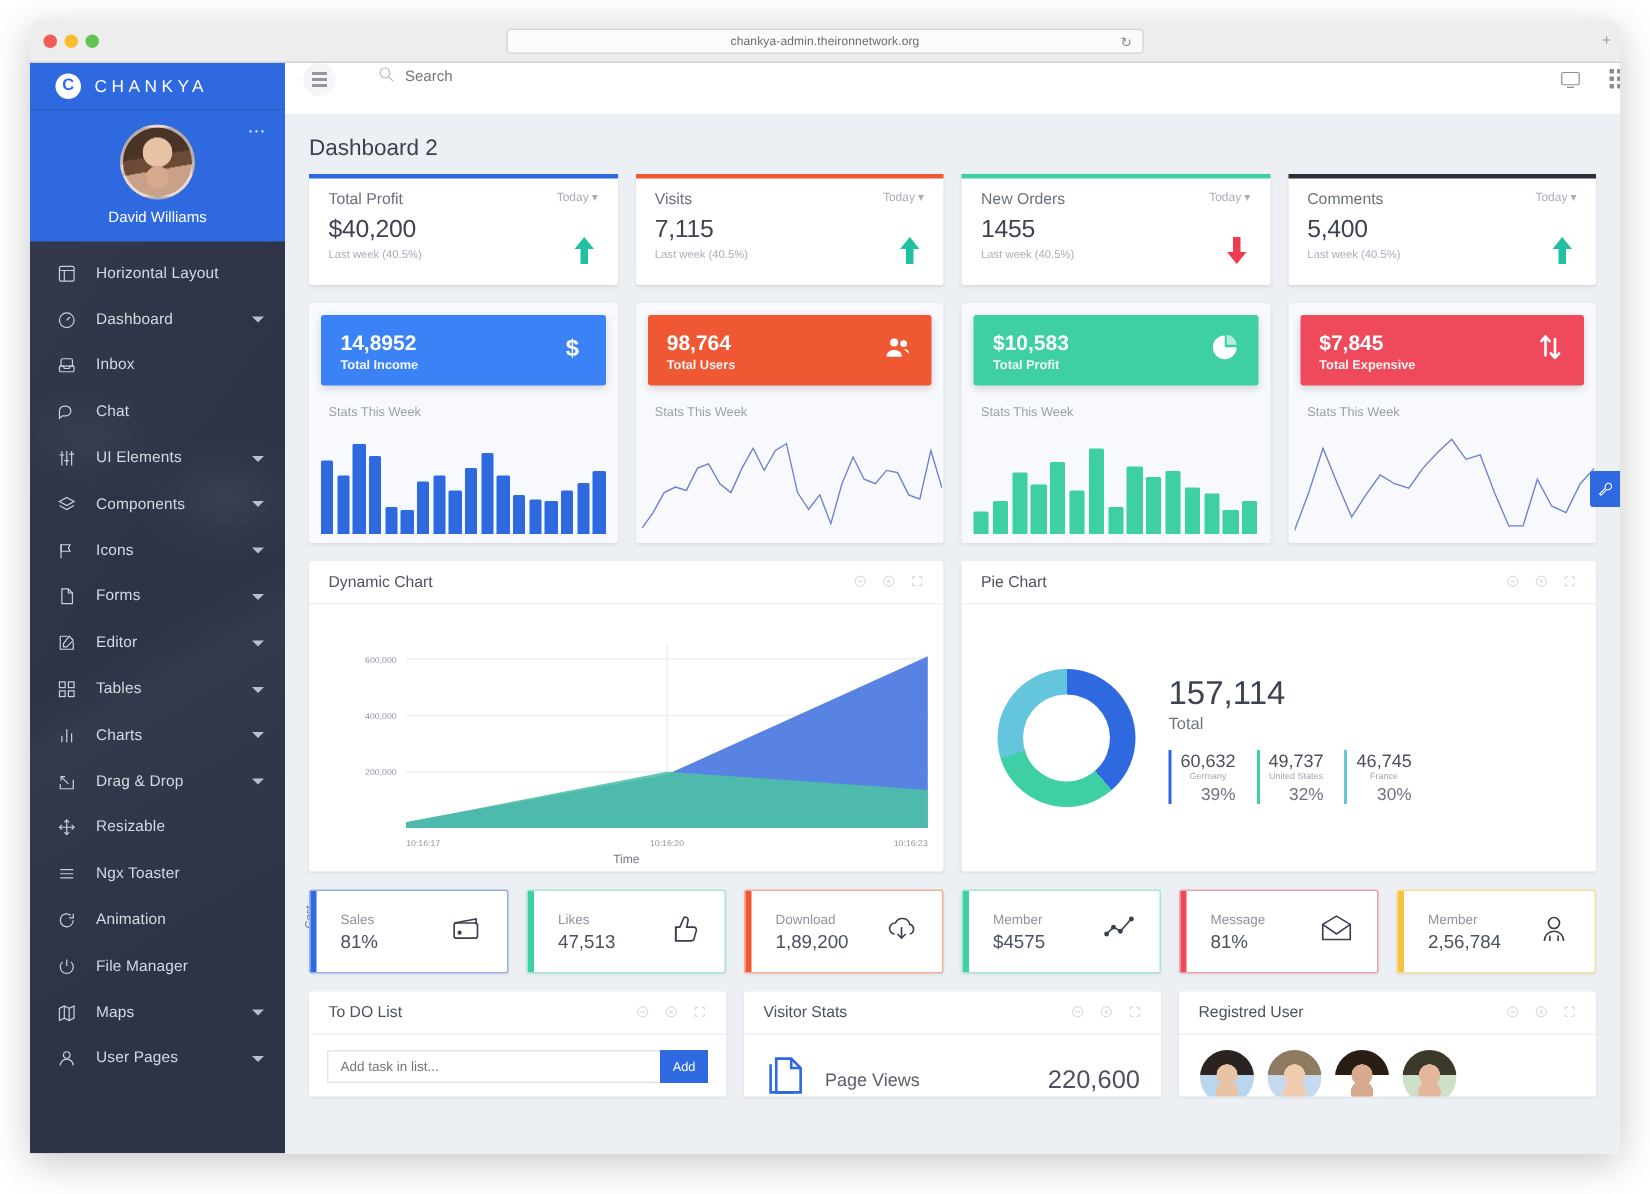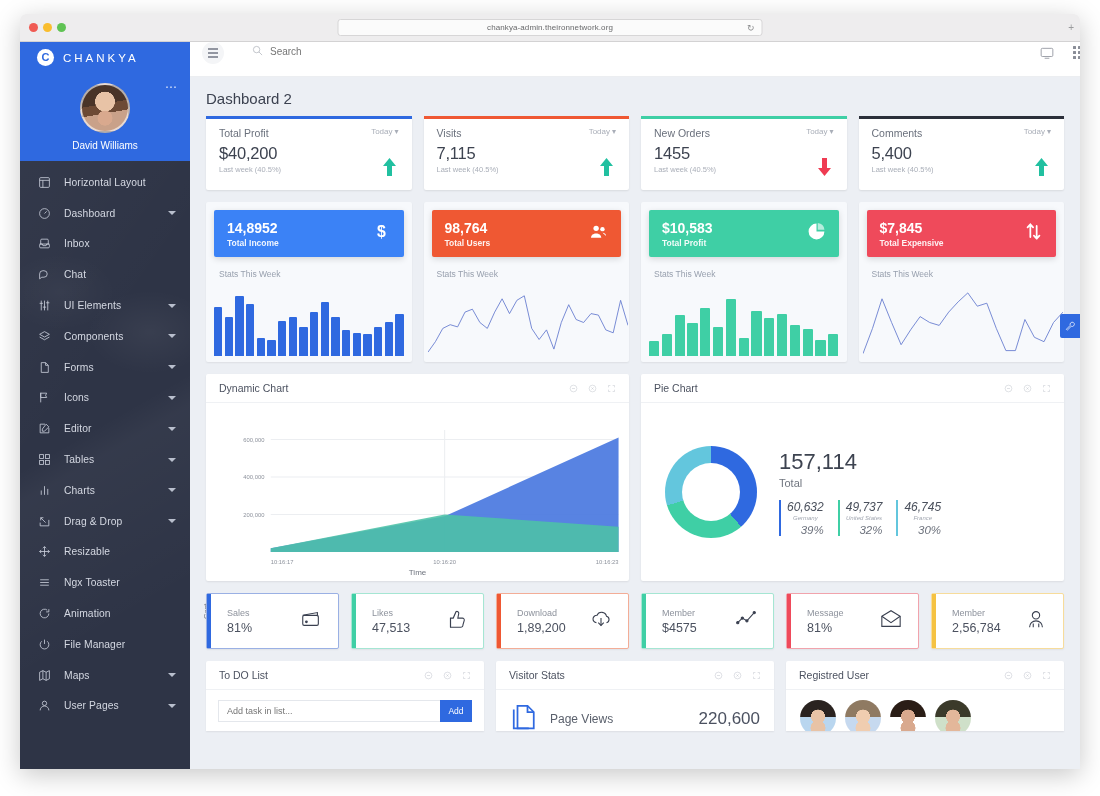--- a/index.html
+++ b/index.html
@@ -202,21 +202,21 @@
   #xlabel-time { left: 50%; transform: translateX(-50%); bottom: 4px; font-size: 8px; color: #6e737e; }
 
   
   #pie-body { height: 178px; display: flex; align-items: center; padding-left: 24px; gap: 22px; }
   #donut { width: 92px; height: 92px; border-radius: 50%; position: relative; }
   #donut::after {
     content: ""; position: absolute; inset: 17px; background: #fff; border-radius: 50%;
   }
   #pie-total { font-size: 22px; color: #3d4350; font-weight: 300; }
   #pie-total-lbl { font-size: 11px; color: #70757f; margin-top: 2px; }
-  #pie-legend { display: flex; gap: 14px; margin-top: 11px; font-style: italic; }
+  #pie-legend { display: flex; gap: 14px; margin-top: 11px; }
   .leg { padding-left: 6px; border-left: 2.5px solid #ccc; }
   .leg-val { font-size: 12px; color: #4a505c; }
   .leg-name { font-size: 6px; color: #a2a7b1; text-align: center; margin-top: 1px; }
   .leg-pct { font-size: 11.5px; color: #6d727d; text-align: right; margin-top: 3px; }
 
   
   .tile {
     flex: 1; background: #fff; height: 56px; border-radius: 2px;
     display: flex; align-items: center; justify-content: space-between;
     padding: 0 16px 0 20px; position: relative; box-shadow: 0 1px 2px rgba(0,0,0,.06);
@@ -345,35 +345,35 @@
                 <path d="M12 3l9 5-9 5-9-5z"></path>
                 <path d="M3 13l9 5 9-5"></path>
               </svg>
             </span>
             <span class="nav-label">Components</span>
             <span class="nav-caret"></span>
           </div>
           <div class="nav-item">
             <span class="nav-icon">
               <svg viewBox="0 0 24 24">
+                <line x1="5" y1="3" x2="5" y2="21"></line>
+                <path d="M5 4h11l-2 4 2 4H5z"></path>
+              </svg>
+            </span>
+            <span class="nav-label">Icons</span>
+            <span class="nav-caret"></span>
+          </div>
+          <div class="nav-item">
+            <span class="nav-icon">
+              <svg viewBox="0 0 24 24">
                 <path d="M6 3h8l5 5v13H6z"></path>
                 <path d="M14 3v5h5"></path>
               </svg>
             </span>
             <span class="nav-label">Forms</span>
-            <span class="nav-caret"></span>
-          </div>
-          <div class="nav-item">
-            <span class="nav-icon">
-              <svg viewBox="0 0 24 24">
-                <line x1="5" y1="3" x2="5" y2="21"></line>
-                <path d="M5 4h11l-2 4 2 4H5z"></path>
-              </svg>
-            </span>
-            <span class="nav-label">Icons</span>
             <span class="nav-caret"></span>
           </div>
           <div class="nav-item">
             <span class="nav-icon">
               <svg viewBox="0 0 24 24">
                 <path d="M4 4h9"></path>
                 <path d="M4 4v16h16v-9"></path>
                 <path d="M15 4l5 5-8 8H8v-4z"></path>
               </svg>
             </span>

